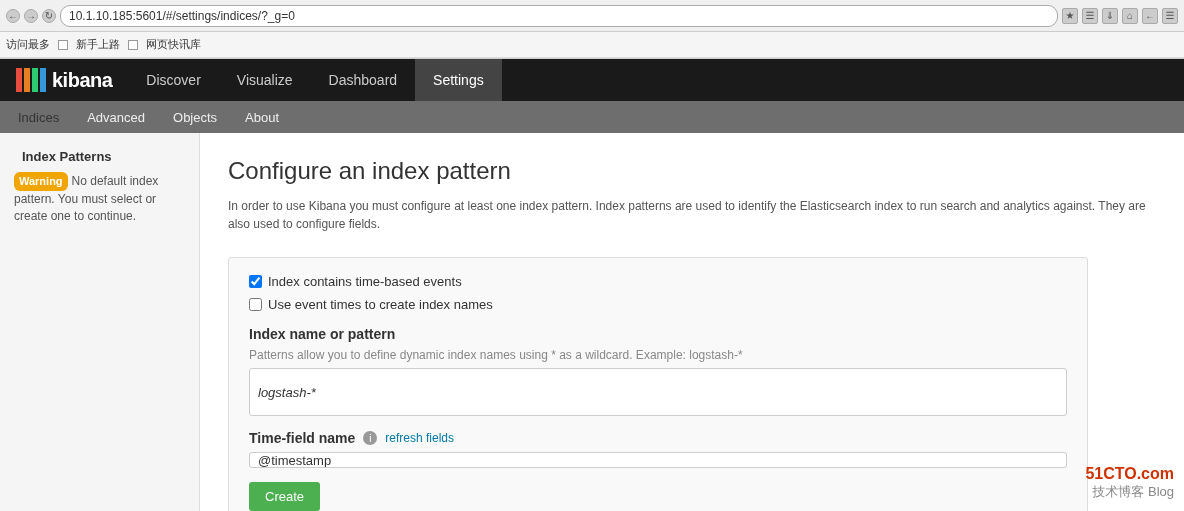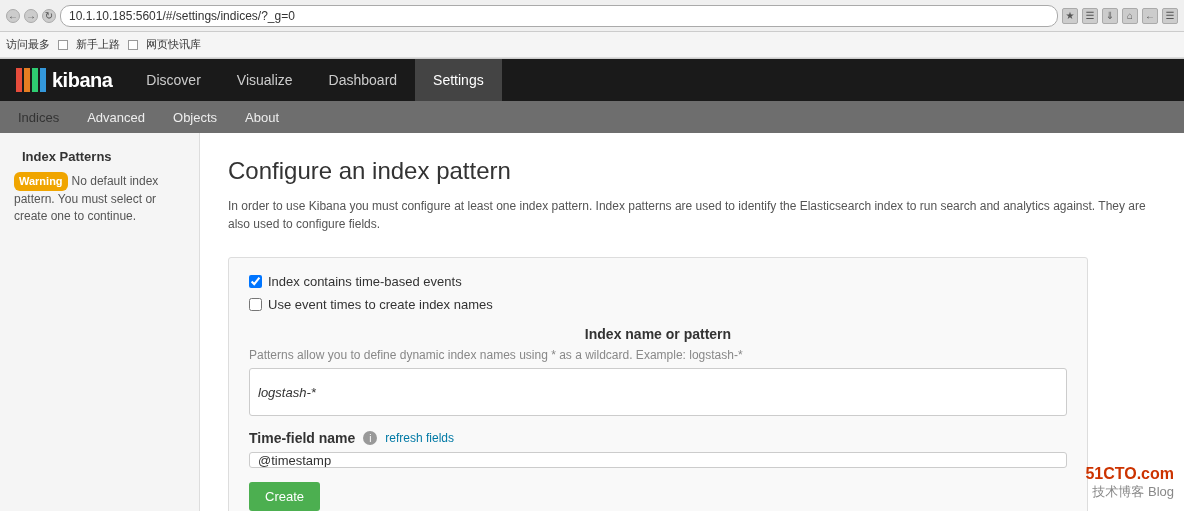--- a/index.html
+++ b/index.html
@@ -205,21 +205,20 @@
     }
     .checkbox-label {
       font-size: 13px;
       color: #333;
     }
     .form-section-title {
       font-size: 14px;
       font-weight: bold;
       color: #333;
       margin: 14px 0 6px;
-      text-align: center;
     }
     .form-hint {
       font-size: 12px;
       color: #888;
       margin-bottom: 6px;
     }
     .form-input {
       width: 100%;
       height: 48px;
       border: 1px solid #ccc;

